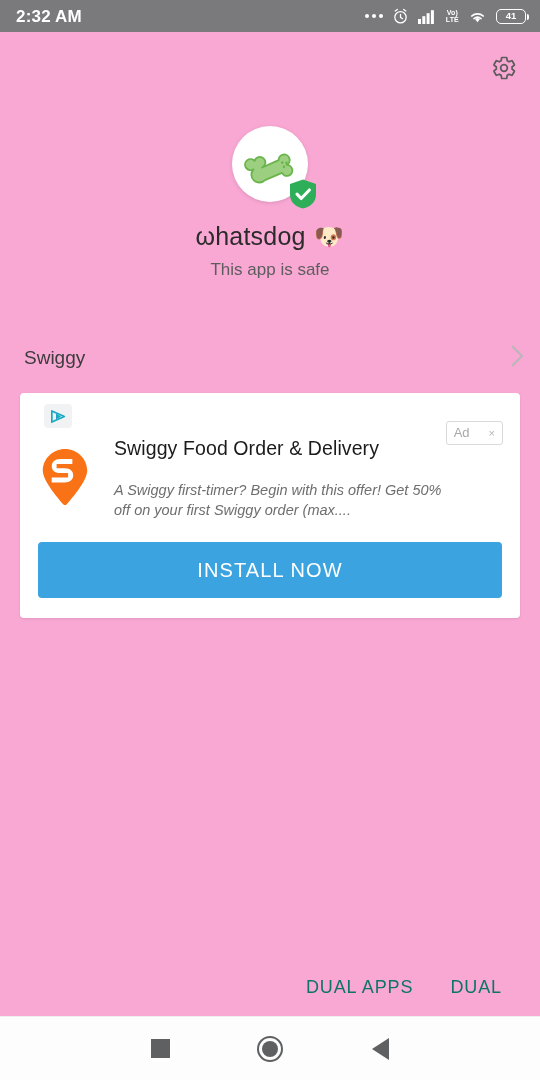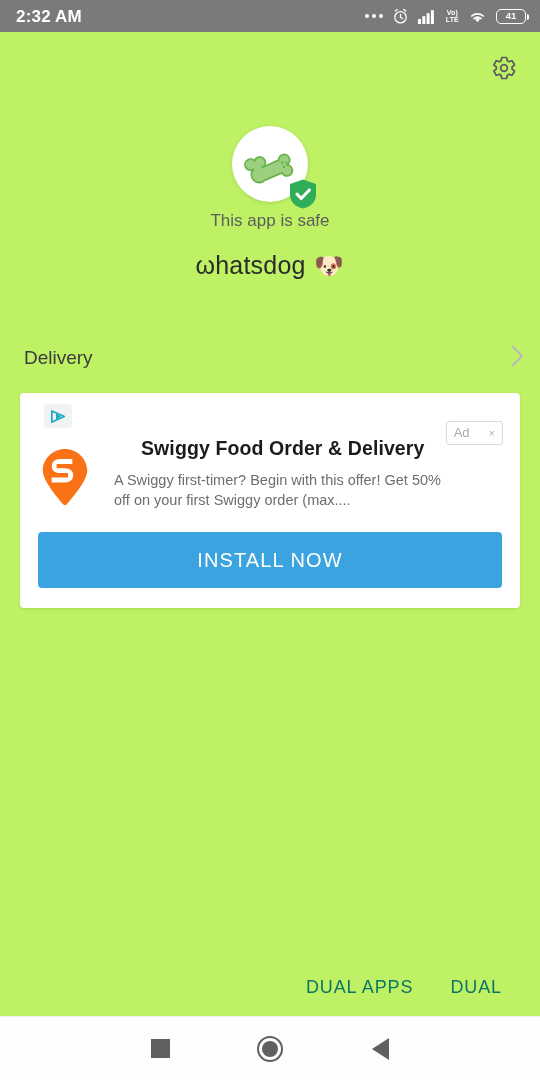--- a/index.html
+++ b/index.html
@@ -5,21 +5,21 @@
   * { margin:0; padding:0; box-sizing:border-box; }
   html, body {
     width:540px; height:1080px;
     font-family:"Liberation Sans", sans-serif;
     background:#ffffff;
     overflow:hidden;
   }
   #screen {
     position:relative;
     width:540px; height:1080px;
-    background:#bef264;
+    background:#f9a8d4;
   }
 
   
   #status-bar {
     position:absolute; top:0; left:0;
     width:540px; height:32px;
     background:#7a7a7c;
     display:flex; align-items:center;
     padding:0 14px 0 16px;
     color:#ffffff;
@@ -132,27 +132,26 @@
   #ad-badge .adtxt { font-size:13px; color:#a8a8a8; }
   #ad-badge .adx   { font-size:11px; color:#b5b5b5; }
 
   #ad-body {
     display:flex;
     padding:44px 16px 0 22px;
   }
   #swiggy-logo { width:56px; flex:0 0 56px; padding-top:12px; }
   #ad-text { padding-left:16px; padding-right:52px; }
   #ad-title {
-    font-size:19.5px; font-weight:bold; color:#1b1b1b;
+    font-size:19.5px; font-weight:normal; color:#1b1b1b;
     letter-spacing:0.1px;
-    margin-left:27px;
   }
   #ad-desc {
-    margin-top:10px;
-    font-size:14.5px; color:#6e6e6e; line-height:20px;
+    margin-top:20px;
+    font-size:14.5px; color:#6e6e6e; line-height:20px;font-style:italic;
   }
   #install-btn {
     margin:22px 18px 0 18px;
     height:56px;
     background:#3ba3e0;
     border:none; border-radius:4px;
     color:#ffffff;
     font-family:"Liberation Sans", sans-serif;
     font-size:20px; letter-spacing:1.1px;
     cursor:pointer;
@@ -273,30 +272,30 @@
         </svg>
       </div>
       <div id="safe-badge">
         <svg width="30" height="32" viewBox="0 0 30 32">
           <path d="M15 1.5 28 6v10.5C28 24 22.2 29.2 15 30.5 7.8 29.2 2 24 2 16.5V6z" fill="#2fae5a"></path>
           <path d="M9 16.2l4.2 4.3L21.4 12" fill="none" stroke="#ffffff" stroke-width="3.1" stroke-linecap="round" stroke-linejoin="round"></path>
         </svg>
       </div>
     </div>
 
-    <div id="app-subtitle">This app is safe</div>
-
     <div id="app-name-row">
       <span id="app-name">ωhatsdog</span>
       <span id="app-emoji">🐶</span>
     </div>
+
+    <div id="app-subtitle">This app is safe</div>
   </div>
 
   <div id="details-row">
-    <span id="details-label">Delivery</span>
+    <span id="details-label">Swiggy</span>
     <span id="details-chevron">
       <svg width="13" height="22" viewBox="0 0 13 22">
         <path d="M1.5 1.5 11 11l-9.5 9.5" fill="none" stroke="#b7b7b7" stroke-width="1.8" stroke-linecap="round" stroke-linejoin="round"></path>
       </svg>
     </span>
   </div>
 
   <div id="ad-card">
 
     <div id="adchoices">

